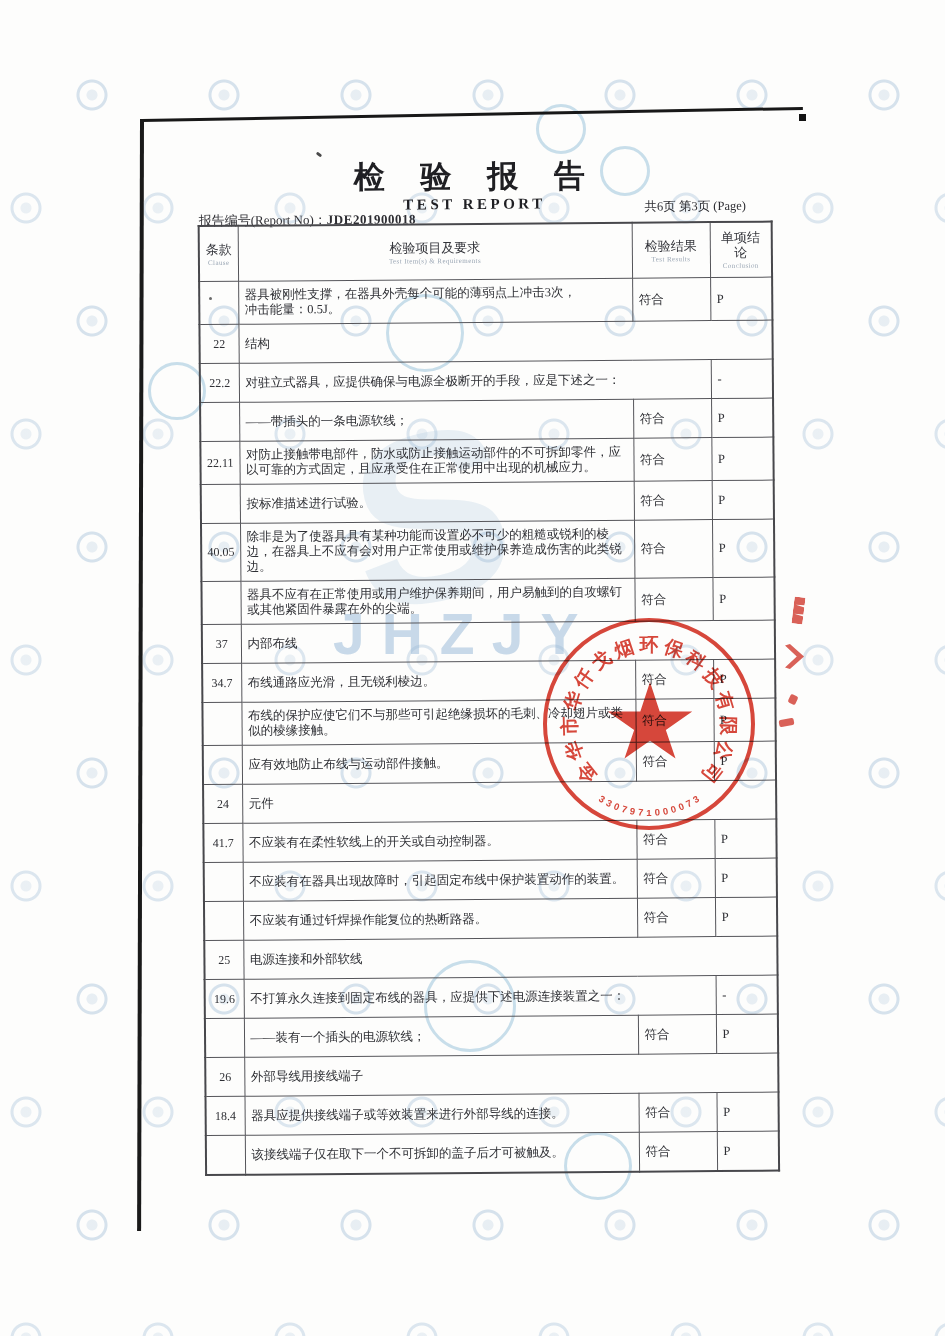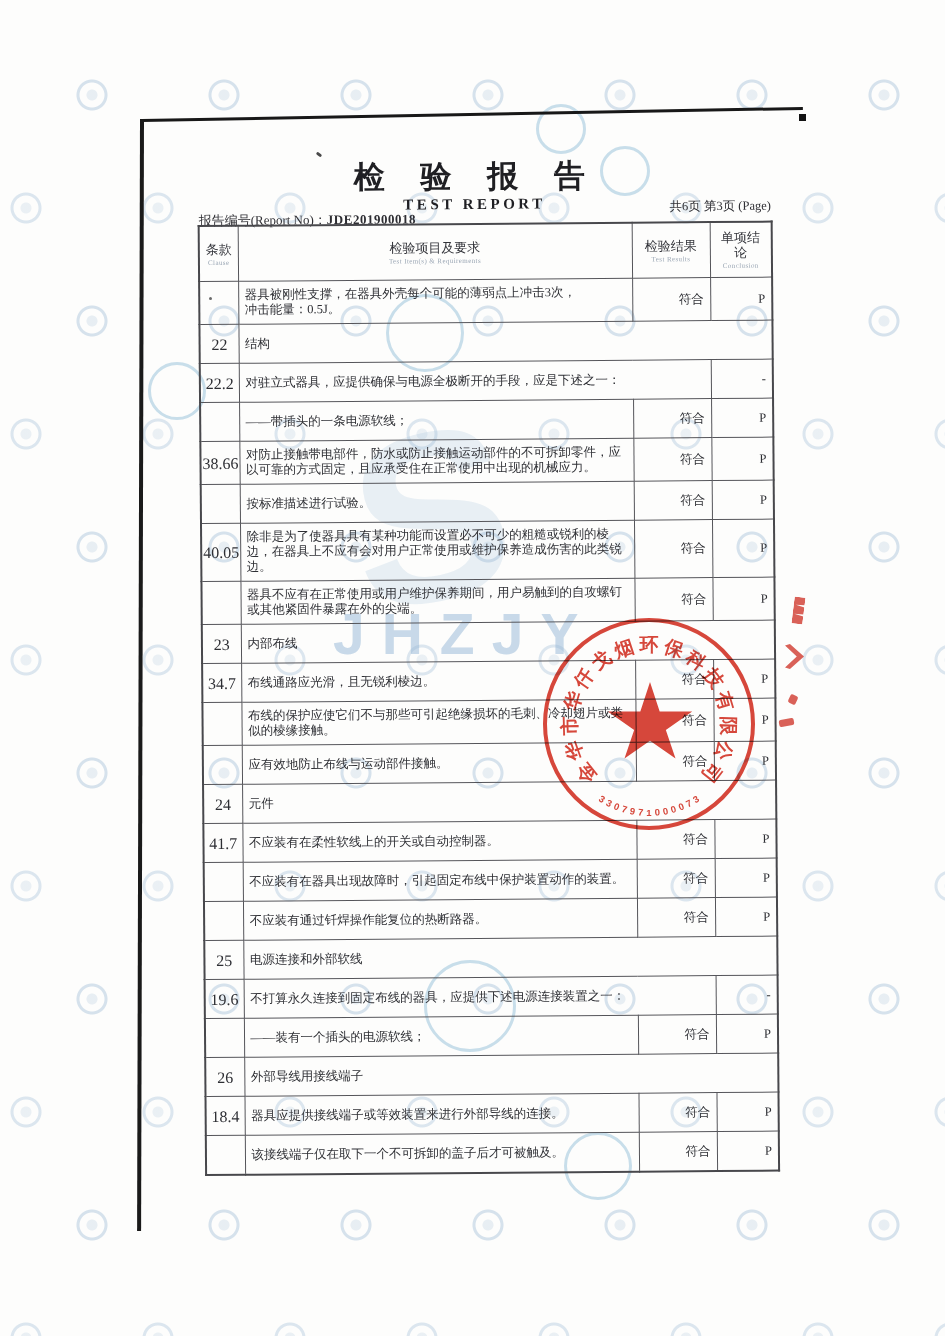--- a/index.html
+++ b/index.html
@@ -48,33 +48,33 @@
   .frag2 { left:785px; top:644px; width:19px; height:25px; clip-path:polygon(0 6%,62% 50%,0 94%,26% 100%,100% 50%,26% 0); }
   .frag3 { left:789px; top:695px; width:8px; height:9px; transform:rotate(25deg); border-radius:2px; }
   .frag4 { left:779px; top:719px; width:15px; height:7px; transform:rotate(-10deg); border-radius:2px; }
 
   
   .sheet { position:absolute; left:145px; top:108px; width:660px; z-index:2; transform:rotate(-0.45deg); transform-origin:320px 160px; }
   .title-cn { position:absolute; left:0; top:48px; width:660px; text-align:center; font-size:31px; font-weight:bold; letter-spacing:10px; word-spacing:8px; color:#1f1f23; }
   .title-en { position:absolute; left:0; top:88px; width:660px; text-align:center; font-size:15px; font-weight:bold; letter-spacing:3.5px; color:#1f1f23; }
   .report-line { position:absolute; left:54px; top:102px; font-size:13px; }
   .report-no { font-weight:bold; letter-spacing:.5px; }
-  .page-info { position:absolute; left:500px; top:92px; font-size:12.5px;margin-left:25px; }
+  .page-info { position:absolute; left:500px; top:92px; font-size:12.5px; }
 
   
   table.report { position:absolute; left:53px; top:115px; width:573px; border-collapse:collapse; table-layout:fixed; border:2px solid #48484c; }
   table.report th, table.report td { border:1px solid #55555a; }
   th { height:50px; padding:2px; vertical-align:middle; font-weight:normal; }
   .h-cn { font-size:13px; color:#33343a; line-height:15px; }
   .h-cn.narrow { width:44px; margin:0 auto; }
   .h-en { font-size:7px; color:#9aa6b4; letter-spacing:.4px; margin-top:2px; }
   td { font-size:12.5px; line-height:15px; padding:6px 6px; height:26px; vertical-align:middle; color:#2e2f34; }
-  td.c-clause { text-align:center; padding:6px 1px; font-size:16px; }
+  td.c-clause { text-align:center; padding:6px 1px; font-size:12px; }
   td.c-item { white-space:pre-line; }
-  td.c-result, td.c-conc { text-align:right; }
+  td.c-result, td.c-conc { text-align:left; }
 
   
   .stamp { position:absolute; left:543px; top:618px; width:212px; height:212px; z-index:5; mix-blend-mode:multiply; opacity:.93; color:#d5392c; }
   .stamp-ring { position:absolute; inset:0; border:4px solid #d5392c; border-radius:50%; }
   .stamp-star { position:absolute; left:63px; top:64px; width:88px; height:84px; background:#d5392c;
     clip-path:polygon(50% 0%,61% 35%,98% 35%,68% 57%,79% 91%,50% 70%,21% 91%,32% 57%,2% 35%,39% 35%); }
   .stamp-ch, .stamp-dg { position:absolute; left:50%; top:50%; width:24px; height:24px; margin-left:-12px; margin-top:-12px; display:flex; align-items:center; justify-content:center; transform-origin:center; }
   .stamp-ch { font-size:19px; font-weight:bold; }
   .stamp-dg { font-size:9.5px; font-weight:bold; font-family:"Liberation Sans","DejaVu Sans",sans-serif; }
 </style>
@@ -143,21 +143,21 @@
             <td class="c-item" colspan="2">对驻立式器具，应提供确保与电源全极断开的手段，应是下述之一：</td>
             <td class="c-conc">-</td>
           </tr>
           <tr>
             <td class="c-clause"></td>
             <td class="c-item">——带插头的一条电源软线；</td>
             <td class="c-result">符合</td>
             <td class="c-conc">P</td>
           </tr>
           <tr>
-            <td class="c-clause">38.66</td>
+            <td class="c-clause">22.11</td>
             <td class="c-item">对防止接触带电部件，防水或防止接触运动部件的不可拆卸零件，应以可靠的方式固定，且应承受住在正常使用中出现的机械应力。</td>
             <td class="c-result">符合</td>
             <td class="c-conc">P</td>
           </tr>
           <tr>
             <td class="c-clause"></td>
             <td class="c-item">按标准描述进行试验。</td>
             <td class="c-result">符合</td>
             <td class="c-conc">P</td>
           </tr>
@@ -167,21 +167,21 @@
             <td class="c-result">符合</td>
             <td class="c-conc">P</td>
           </tr>
           <tr>
             <td class="c-clause"></td>
             <td class="c-item">器具不应有在正常使用或用户维护保养期间，用户易触到的自攻螺钉或其他紧固件暴露在外的尖端。</td>
             <td class="c-result">符合</td>
             <td class="c-conc">P</td>
           </tr>
           <tr>
-            <td class="c-clause">23</td>
+            <td class="c-clause">37</td>
             <td class="c-item" colspan="3">内部布线</td>
           </tr>
           <tr>
             <td class="c-clause">34.7</td>
             <td class="c-item">布线通路应光滑，且无锐利棱边。</td>
             <td class="c-result">符合</td>
             <td class="c-conc">P</td>
           </tr>
           <tr>
             <td class="c-clause"></td>

